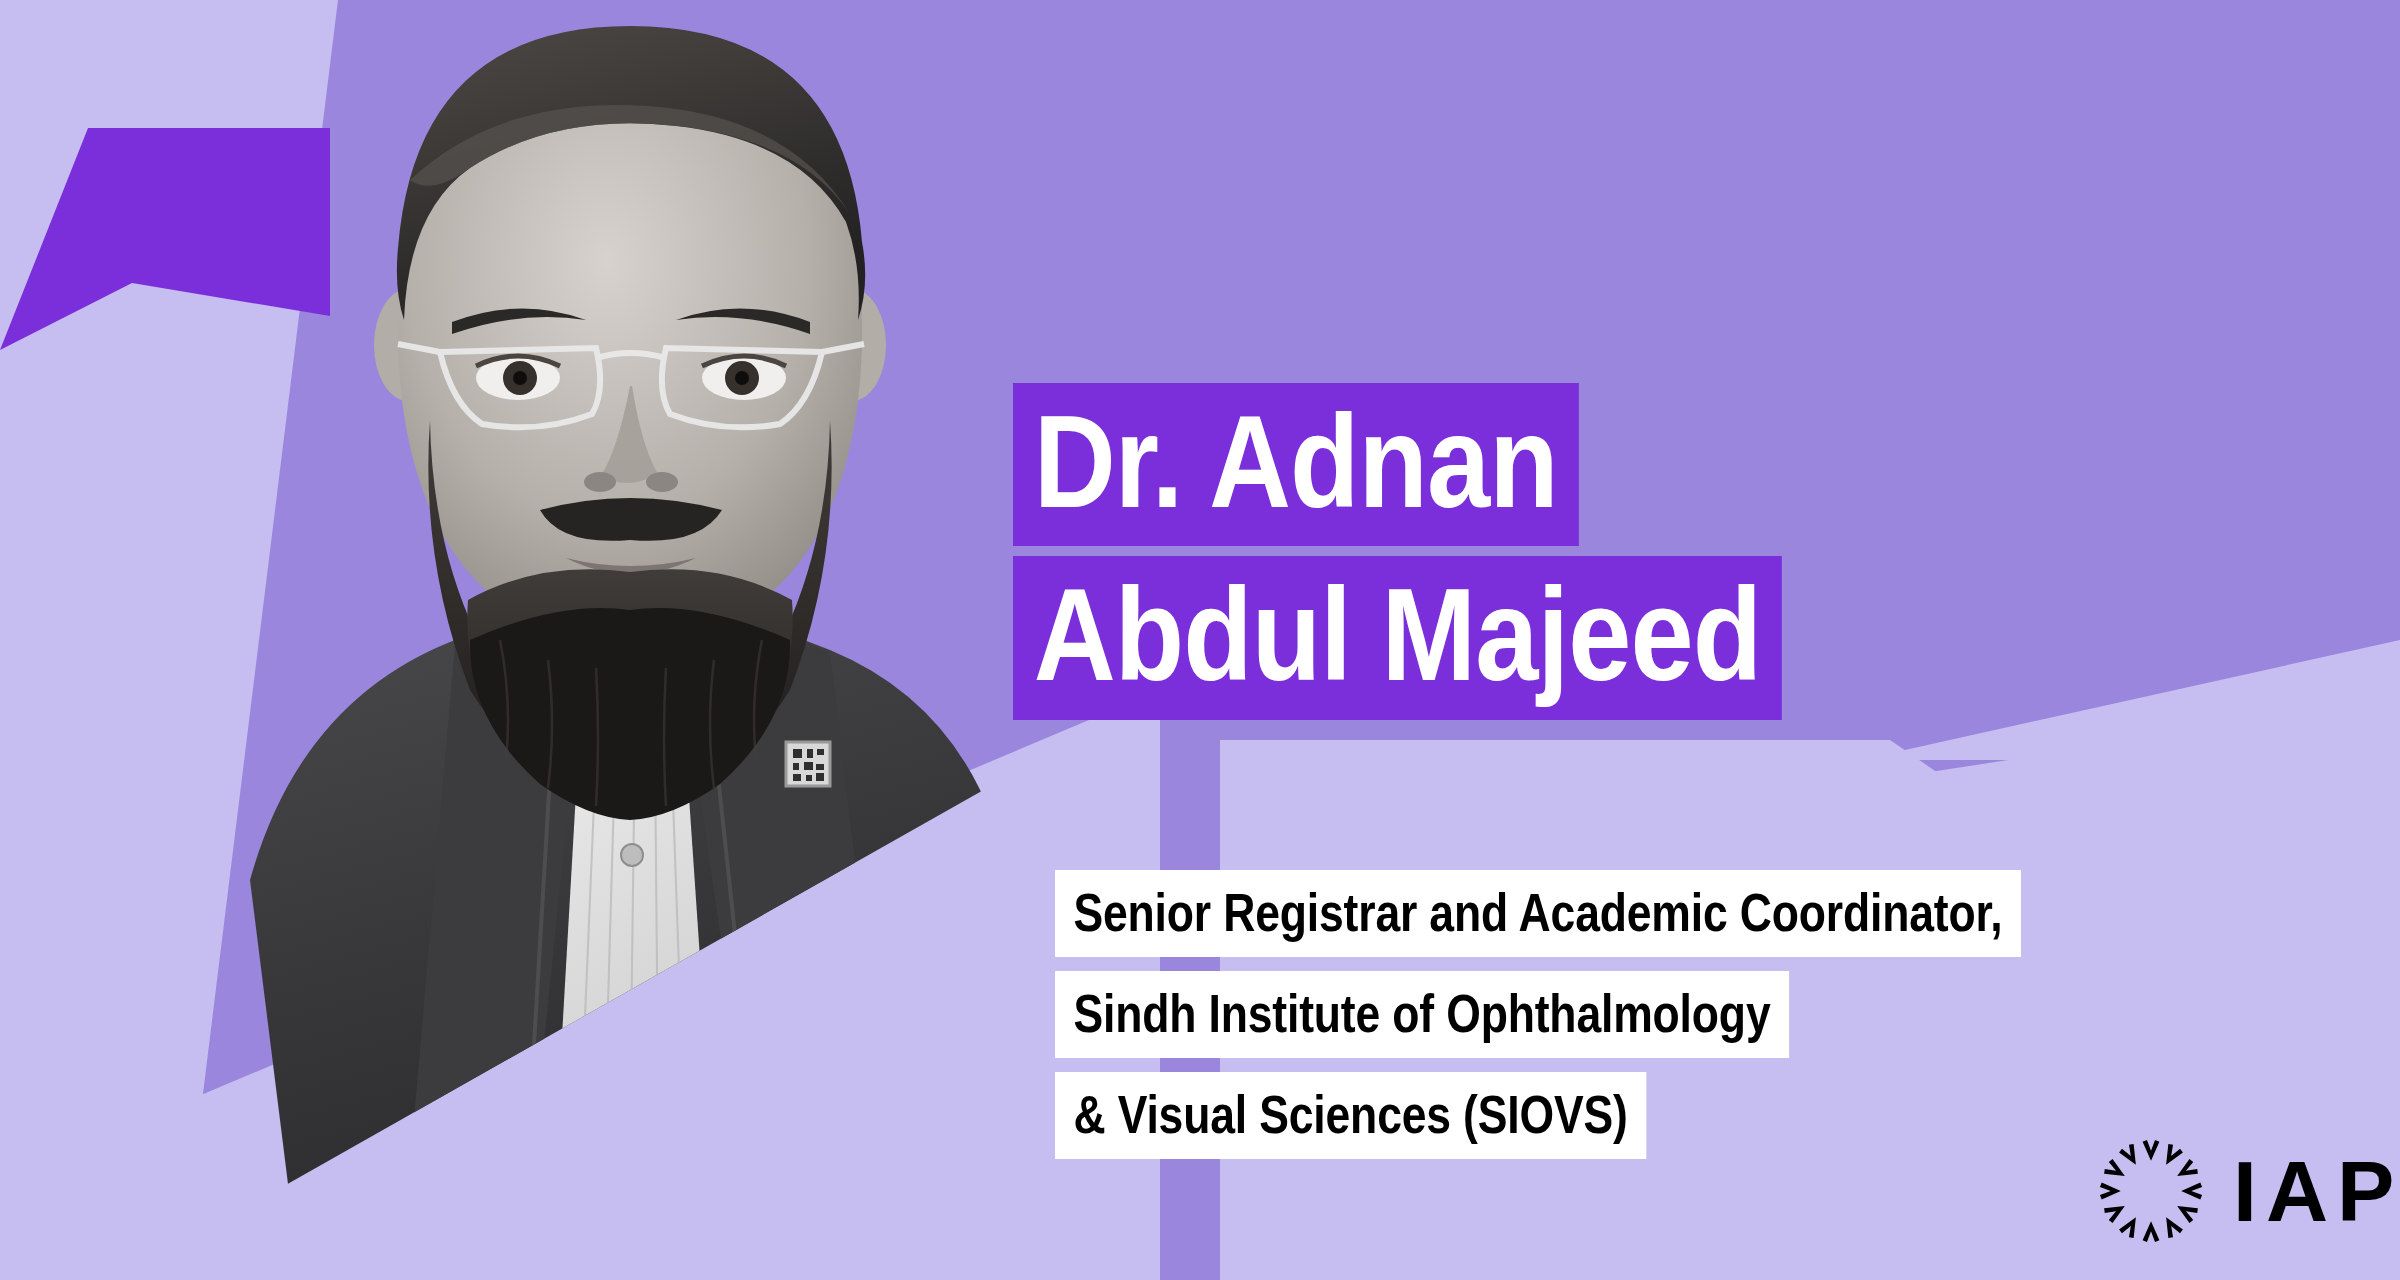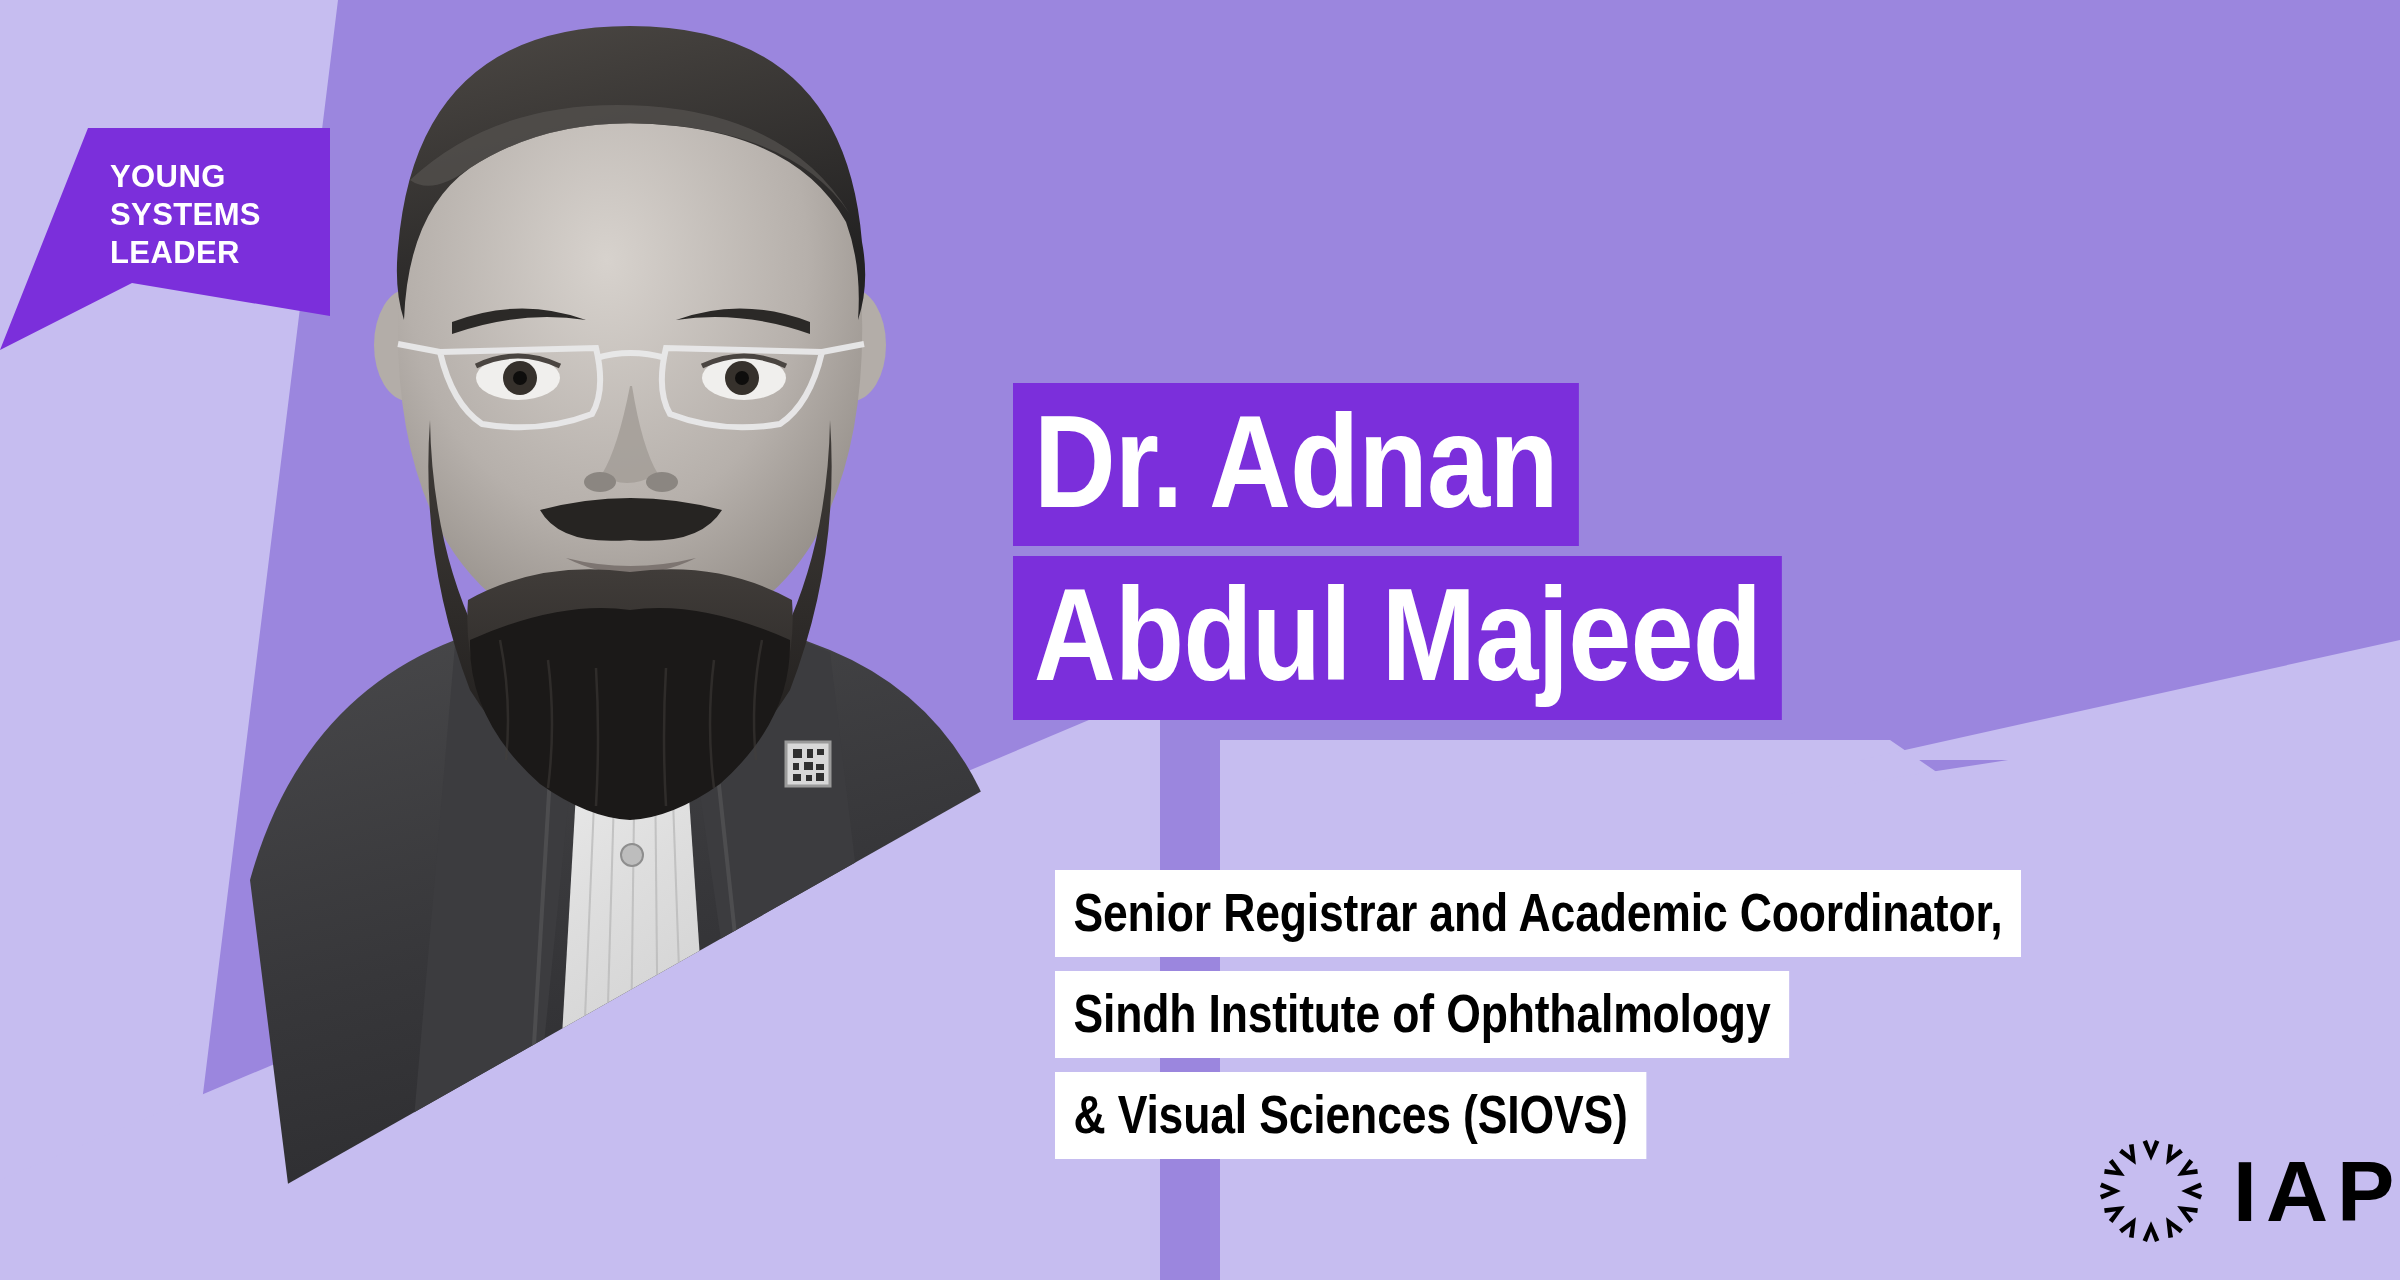--- a/index.html
+++ b/index.html
@@ -285,25 +285,20 @@
           <path d="M762 640 Q750 700 756 760"></path>
         </g>
       </g>
     </svg>
   </div>
 
   <div id="ysl-badge">
     <svg class="shape" viewBox="0 0 330 222" xmlns="http://www.w3.org/2000/svg" aria-hidden="true">
       <polygon points="88,0 330,0 330,188 132,155 0,222" fill="#7b2fdb"></polygon>
     </svg>
-    <div class="txt">
-      <div>YOUNG</div>
-      <div>SYSTEMS</div>
-      <div>LEADER</div>
-    </div>
   </div>
 
   <div id="name-block">
     <span class="name-line" id="name-line-1">Dr. Adnan</span>
     <span class="name-line" id="name-line-2">Abdul Majeed</span>
   </div>
 
   <div id="subtitle-block">
     <span class="sub-line">Senior Registrar and Academic Coordinator,</span>
     <span class="sub-line">Sindh Institute of Ophthalmology</span>

